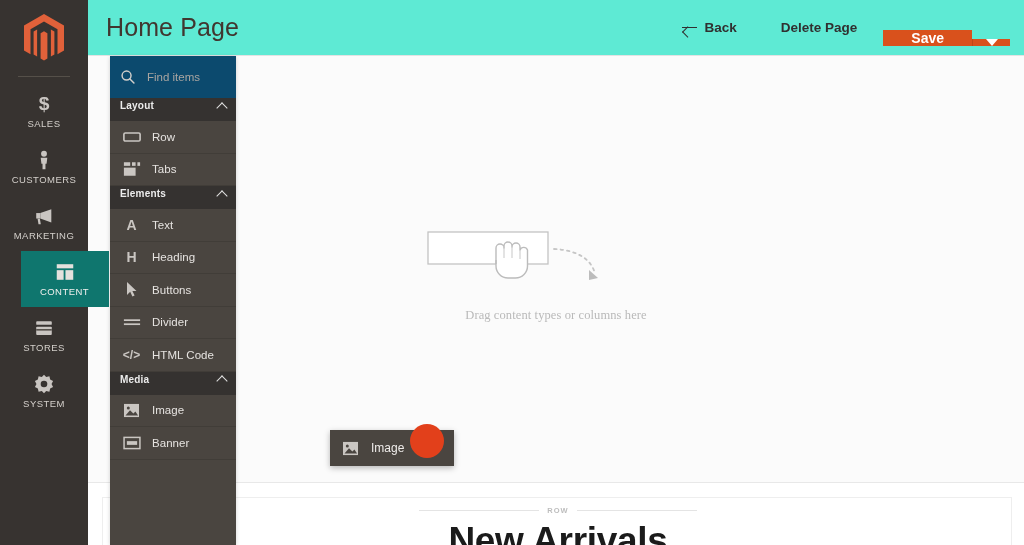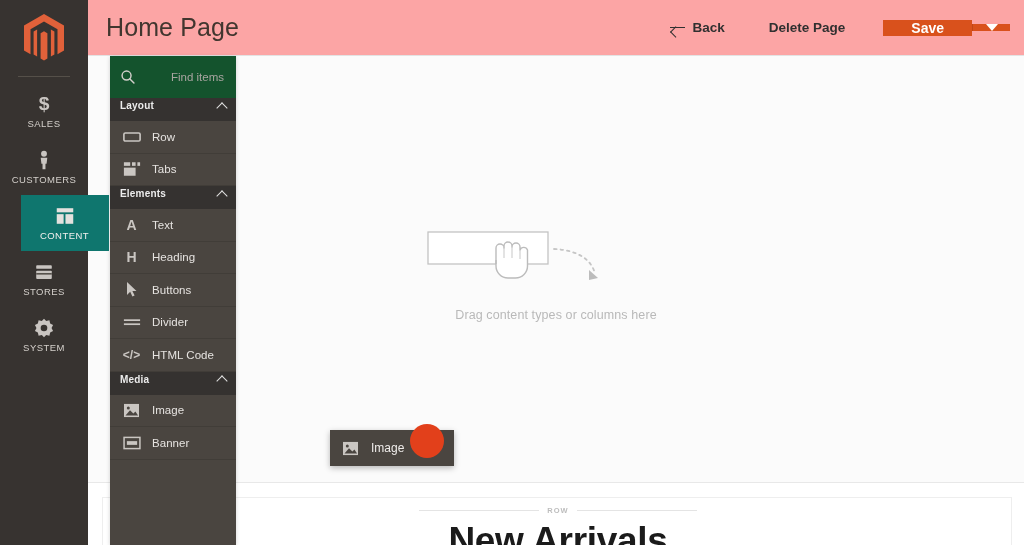--- a/index.html
+++ b/index.html
@@ -38,21 +38,21 @@
   .nav-label {
     color: #d4d0cb; font-size: 9.5px; letter-spacing: .45px;
     font-family: "Liberation Sans", sans-serif;
   }
   .nav-item.active .nav-label { color: #f2f0ee; }
 
   
   #header {
     position: absolute; left: 88px; top: 0;
     width: 936px; height: 56px;
-    background: #fca5a5;
+    background: #5eead4;
     border-bottom: 1px solid #e3e3e3;
     display: flex; align-items: center;
     z-index: 30;
   }
   #page-title {
     margin-left: 18px;
     font-size: 25px; color: #41362f; font-weight: 400;
     letter-spacing: .1px;
   }
   #header-actions {
@@ -71,21 +71,21 @@
     content: ""; position: absolute; left: 0; top: 5px;
     width: 15px; height: 1.6px; background: #303030;
   }
   .arrow-left::after {
     content: ""; position: absolute; left: 0; top: 2px;
     width: 7px; height: 7px;
     border-left: 1.6px solid #303030; border-bottom: 1.6px solid #303030;
     transform: rotate(45deg); transform-origin: left bottom;
   }
   #save-group {
-    display: flex; align-items: center; height: 36px; margin-left: 12px;
+    display: flex; align-items: flex-end; height: 36px; 
   }
   #save-button {
     background: #d9511c; color: #fff;
     font-size: 14px; font-weight: bold;
     display: flex; align-items: center; justify-content: center;
     padding: 0 28px; cursor: pointer;
     border: none;
     font-family: "Liberation Sans", sans-serif;
   }
   #save-caret {
@@ -111,20 +111,21 @@
     background: #fbfbfb;
   }
   #drop-hint {
     position: absolute; left: 318px; top: 160px;
     width: 300px; text-align: center;
   }
   .hint-art { position: relative; width: 300px; height: 82px; }
   #drop-hint-text {
     font-size: 12.5px; color: #b9b9b9; margin-top: 10px;
     letter-spacing: .1px;
+    font-family: Liberation Serif, serif;
   }
   #stage-divider {
     position: absolute; left: 0; top: 426px; width: 936px; height: 1px;
     background: #e8e8e8;
   }
   #row-block {
     position: absolute; left: 0px; top: 427px; width: 936px; height: 62px;
     background: #ffffff;
   }
   #row-frame {
@@ -153,24 +154,23 @@
 
   
   #pb-panel {
     position: absolute; left: 110px; top: 56px;
     width: 126px; height: 489px;
     background: #4a4540;
     z-index: 35;
     box-shadow: 0 1px 4px rgba(0,0,0,.18);
   }
   #pb-search {
-    height: 42px; background: #14532d;
+    height: 42px; background: #0c4a6e;
     display: flex; align-items: center; padding: 0 10px;
     cursor: text;
-    gap: 24px;
   }
   #pb-search-icon { width: 16px; height: 16px; flex: 0 0 16px; }
   #pb-search-input {
     background: transparent; border: none; outline: none;
     color: #bdb9b5; font-size: 11.5px; margin-left: 11px;
     width: 80px;
     font-family: "Liberation Sans", sans-serif;
   }
   #pb-search-input::placeholder { color: #a9a5a1; }
   .pb-group-head {
@@ -258,20 +258,30 @@
     <div class="nav-item">
       <span class="nav-ico">
         <svg width="22" height="22" viewBox="0 0 24 24">
             <circle cx="12" cy="5.2" r="3.2" fill="#c9c5c1"></circle>
             <path d="M8.4 9.5 L15.6 9.5 L14.8 16 L13.6 16 L13.6 22 L10.4 22 L10.4 16 L9.2 16 Z" fill="#c9c5c1"></path>
           </svg>
       </span>
       <span class="nav-label">CUSTOMERS</span>
     </div>
 
+    <div class="nav-item">
+      <span class="nav-ico">
+        <svg width="22" height="22" viewBox="0 0 24 24">
+            <path d="M20 4.5 L20 19 L8 14.8 L8 8.8 Z" fill="#c9c5c1"></path>
+            <rect x="3.5" y="8.8" width="4.5" height="6" fill="#c9c5c1"></rect>
+            <path d="M5 15 L7.5 15 L8.5 21 L6 21 Z" fill="#c9c5c1"></path>
+          </svg>
+      </span>
+      <span class="nav-label">MARKETING</span>
+    </div>
 
     <div class="nav-item active">
       <span class="nav-ico">
         <svg width="22" height="22" viewBox="0 0 24 24">
             <rect x="3" y="3.5" width="18" height="4.5" fill="#e4e1de"></rect>
             <rect x="3" y="10" width="7.5" height="10.5" fill="#e4e1de"></rect>
             <rect x="12.5" y="10" width="8.5" height="10.5" fill="#e4e1de"></rect>
           </svg>
       </span>
       <span class="nav-label">CONTENT</span>

